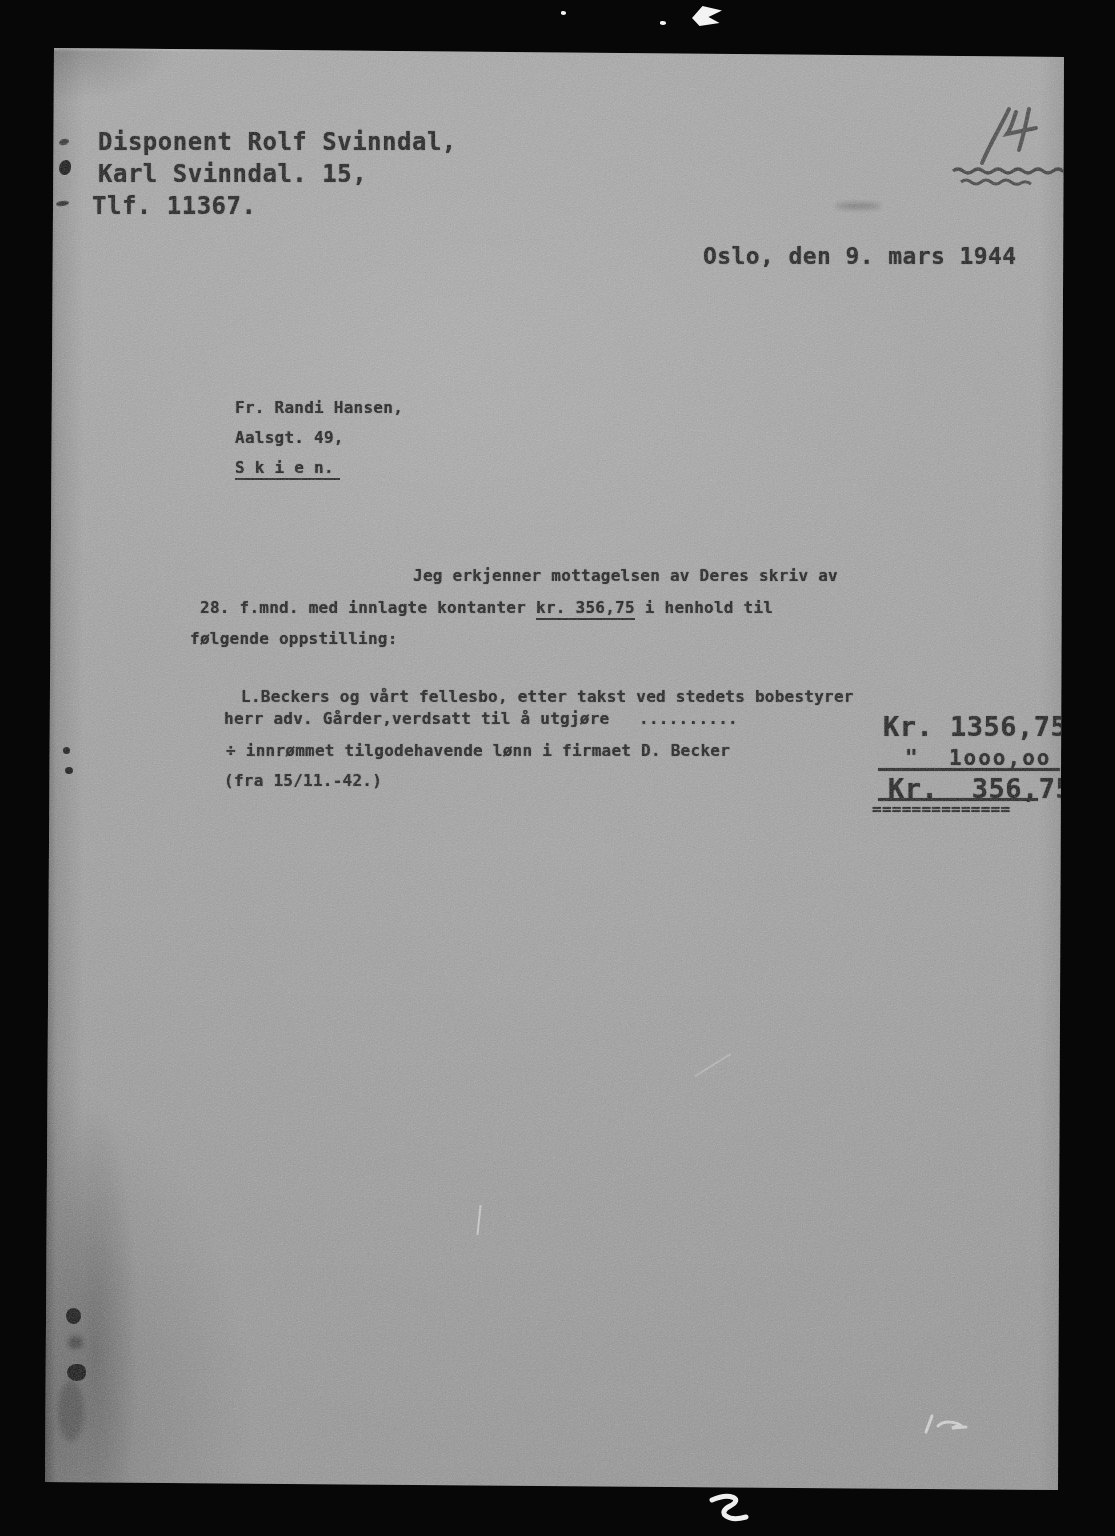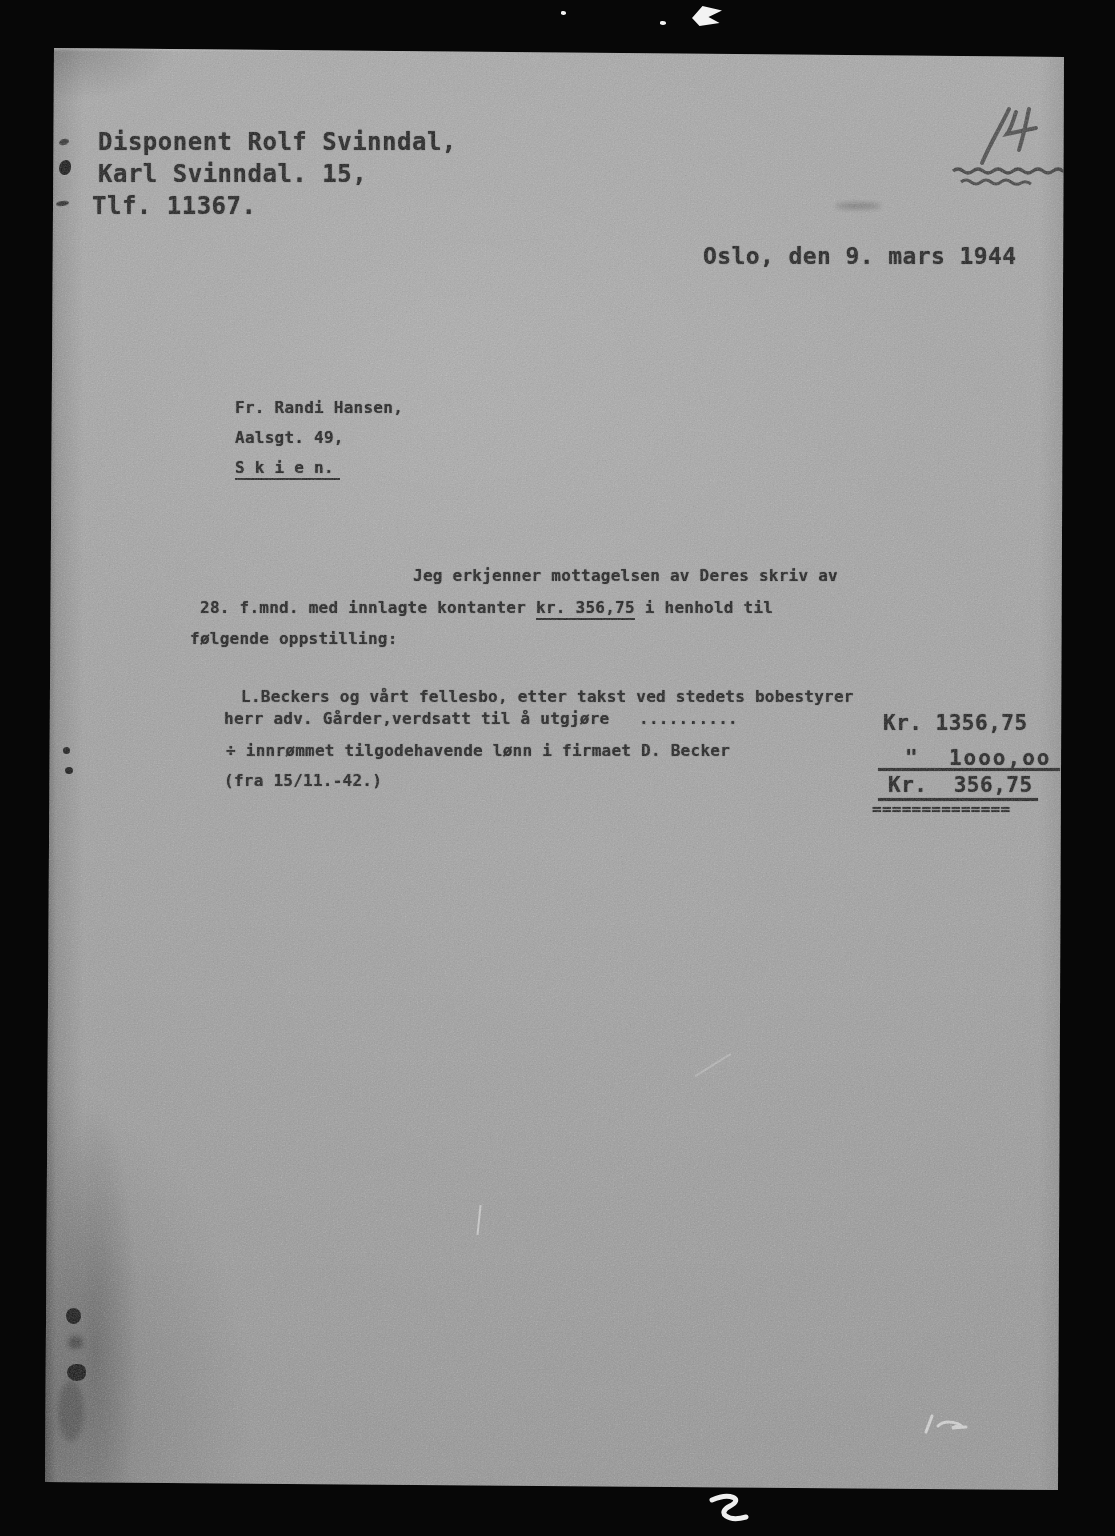--- a/index.html
+++ b/index.html
@@ -21,21 +21,21 @@
   .edge-top{position:absolute;left:8px;top:2px;width:1006px;height:4px;
             background:linear-gradient(to bottom,rgba(255,255,255,0.30),rgba(255,255,255,0));filter:blur(0.7px);}
   .grain{position:absolute;left:0;top:0;width:100%;height:100%;opacity:0.34;pointer-events:none;}
   .content{position:absolute;inset:0;filter:blur(0.3px);}
   
   .tw{position:absolute;white-space:pre;font-weight:700;color:#1f1f1f;
       text-shadow:0 0 1.1px rgba(30,30,30,0.8);line-height:1;}
   .sz24{font-size:24px;letter-spacing:0.5px;}
   .sz23{font-size:23px;letter-spacing:0.4px;text-align:right;}
   .sz20{font-size:16px;letter-spacing:0.25px;}
-  .amt{font-size:21px;letter-spacing:0.5px;}
+  .amt{font-size:27px;letter-spacing:0.5px;}
   .amt-wide{font-size:21px;letter-spacing:2px;}
   .ul{border-bottom:2.5px solid #222;padding-bottom:1px;}
   .rule{position:absolute;background:#242424;box-shadow:0 0 1px rgba(20,20,20,.8);}
   
   .blot{position:absolute;background:#161616;border-radius:50%;filter:blur(0.6px);}
   .smudge{position:absolute;background:#2a2a2a;border-radius:50%;filter:blur(2.5px);}
   .speck{position:absolute;background:#f3f3f3;border-radius:40% 60% 50% 50%;}
   .scratch{position:absolute;background:rgba(250,250,250,0.5);filter:blur(0.5px);}
   .artifact{position:absolute;}
 </style>

